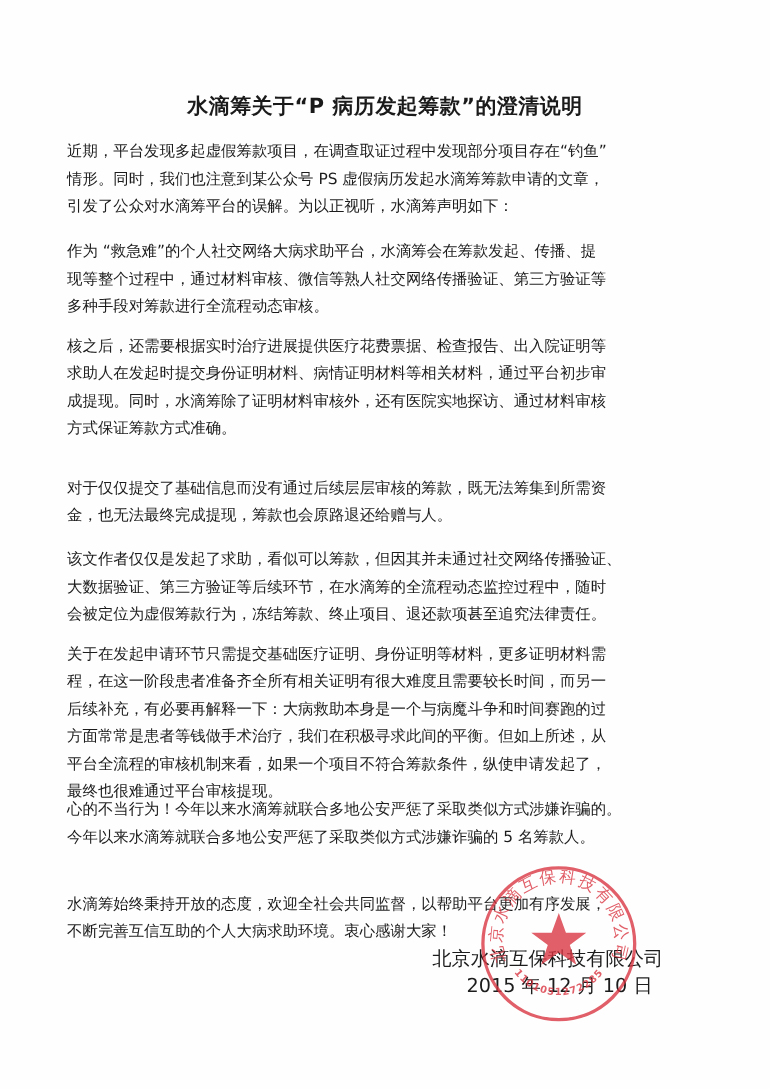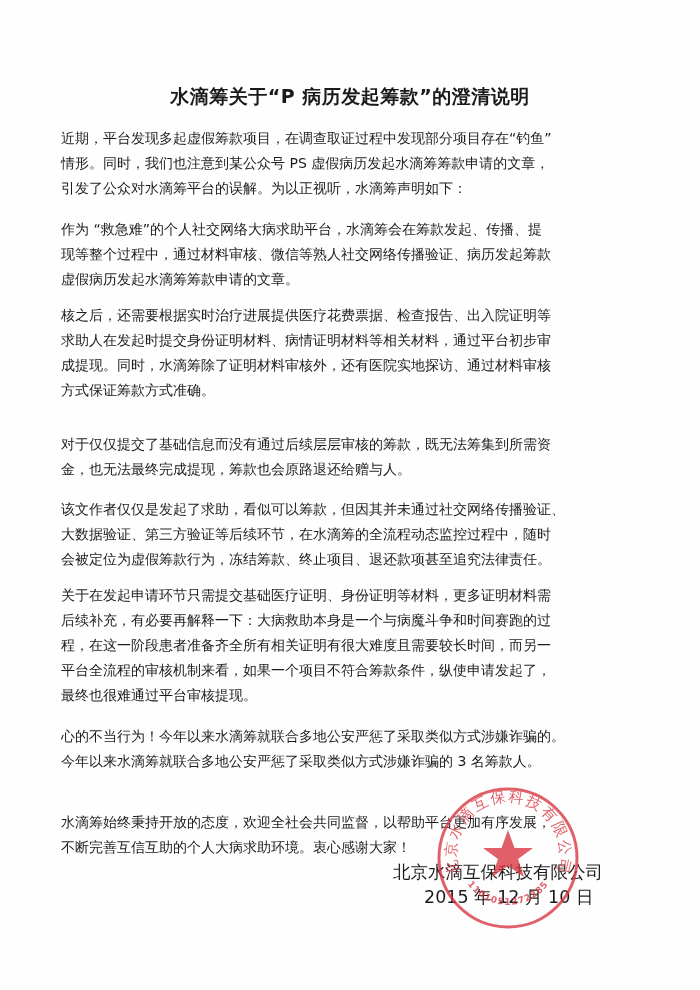--- a/index.html
+++ b/index.html
@@ -25,22 +25,22 @@
   <div class="title">水滴筹关于“P 病历发起筹款”的澄清说明</div>
 
   <div class="para" style="top:126px">
     <span class="line">近期，平台发现多起虚假筹款项目，在调查取证过程中发现部分项目存在“钓鱼”</span>
     <span class="line">情形。同时，我们也注意到某公众号 PS 虚假病历发起水滴筹筹款申请的文章，</span>
     <span class="line">引发了公众对水滴筹平台的误解。为以正视听，水滴筹声明如下：</span>
   </div>
 
   <div class="para" style="top:217px">
     <span class="line">作为 “救急难”的个人社交网络大病求助平台，水滴筹会在筹款发起、传播、提</span>
-    <span class="line">现等整个过程中，通过材料审核、微信等熟人社交网络传播验证、病历发起筹款</span>
-    <span class="line">虚假病历发起水滴筹筹款申请的文章。</span>
+    <span class="line">现等整个过程中，通过材料审核、微信等熟人社交网络传播验证、第三方验证等</span>
+    <span class="line">多种手段对筹款进行全流程动态审核。</span>
   </div>
 
   <div class="para" style="top:303px">
     <span class="line">核之后，还需要根据实时治疗进展提供医疗花费票据、检查报告、出入院证明等</span>
     <span class="line">求助人在发起时提交身份证明材料、病情证明材料等相关材料，通过平台初步审</span>
     <span class="line">成提现。同时，水滴筹除了证明材料审核外，还有医院实地探访、通过材料审核</span>
     <span class="line">方式保证筹款方式准确。</span>
   </div>
 
   <div class="para" style="top:432px">
@@ -49,29 +49,30 @@
   </div>
 
   <div class="para" style="top:497px">
     <span class="line">该文作者仅仅是发起了求助，看似可以筹款，但因其并未通过社交网络传播验证、</span>
     <span class="line">大数据验证、第三方验证等后续环节，在水滴筹的全流程动态监控过程中，随时</span>
     <span class="line">会被定位为虚假筹款行为，冻结筹款、终止项目、退还款项甚至追究法律责任。</span>
   </div>
 
   <div class="para" style="top:583px">
     <span class="line">关于在发起申请环节只需提交基础医疗证明、身份证明等材料，更多证明材料需</span>
+    <span class="line">程，在这一阶段患者准备齐全所有相关证明有很大难度且需要较长时间，而另一</span>
     <span class="line">后续补充，有必要再解释一下：大病救助本身是一个与病魔斗争和时间赛跑的过</span>
-    <span class="line">程，在这一阶段患者准备齐全所有相关证明有很大难度且需要较长时间，而另一</span>
+    <span class="line">方面常常是患者等钱做手术治疗，我们在积极寻求此间的平衡。但如上所述，从</span>
     <span class="line">平台全流程的审核机制来看，如果一个项目不符合筹款条件，纵使申请发起了，</span>
     <span class="line">最终也很难通过平台审核提现。</span>
   </div>
 
   <div class="para" style="top:724px">
     <span class="line">心的不当行为！今年以来水滴筹就联合多地公安严惩了采取类似方式涉嫌诈骗的。</span>
-    <span class="line">今年以来水滴筹就联合多地公安严惩了采取类似方式涉嫌诈骗的 3 名筹款人。</span>
+    <span class="line">今年以来水滴筹就联合多地公安严惩了采取类似方式涉嫌诈骗的 5 名筹款人。</span>
   </div>
 
   <div class="para" style="top:810px">
     <span class="line">水滴筹始终秉持开放的态度，欢迎全社会共同监督，以帮助平台更加有序发展，</span>
     <span class="line">不断完善互信互助的个人大病求助环境。衷心感谢大家！</span>
   </div>
 
   <div class="sig" style="left:393px; top:860px">北京水滴互保科技有限公司</div>
   <div class="sig" style="left:424px; top:885px">2015 年 12 月 10 日</div>
 

